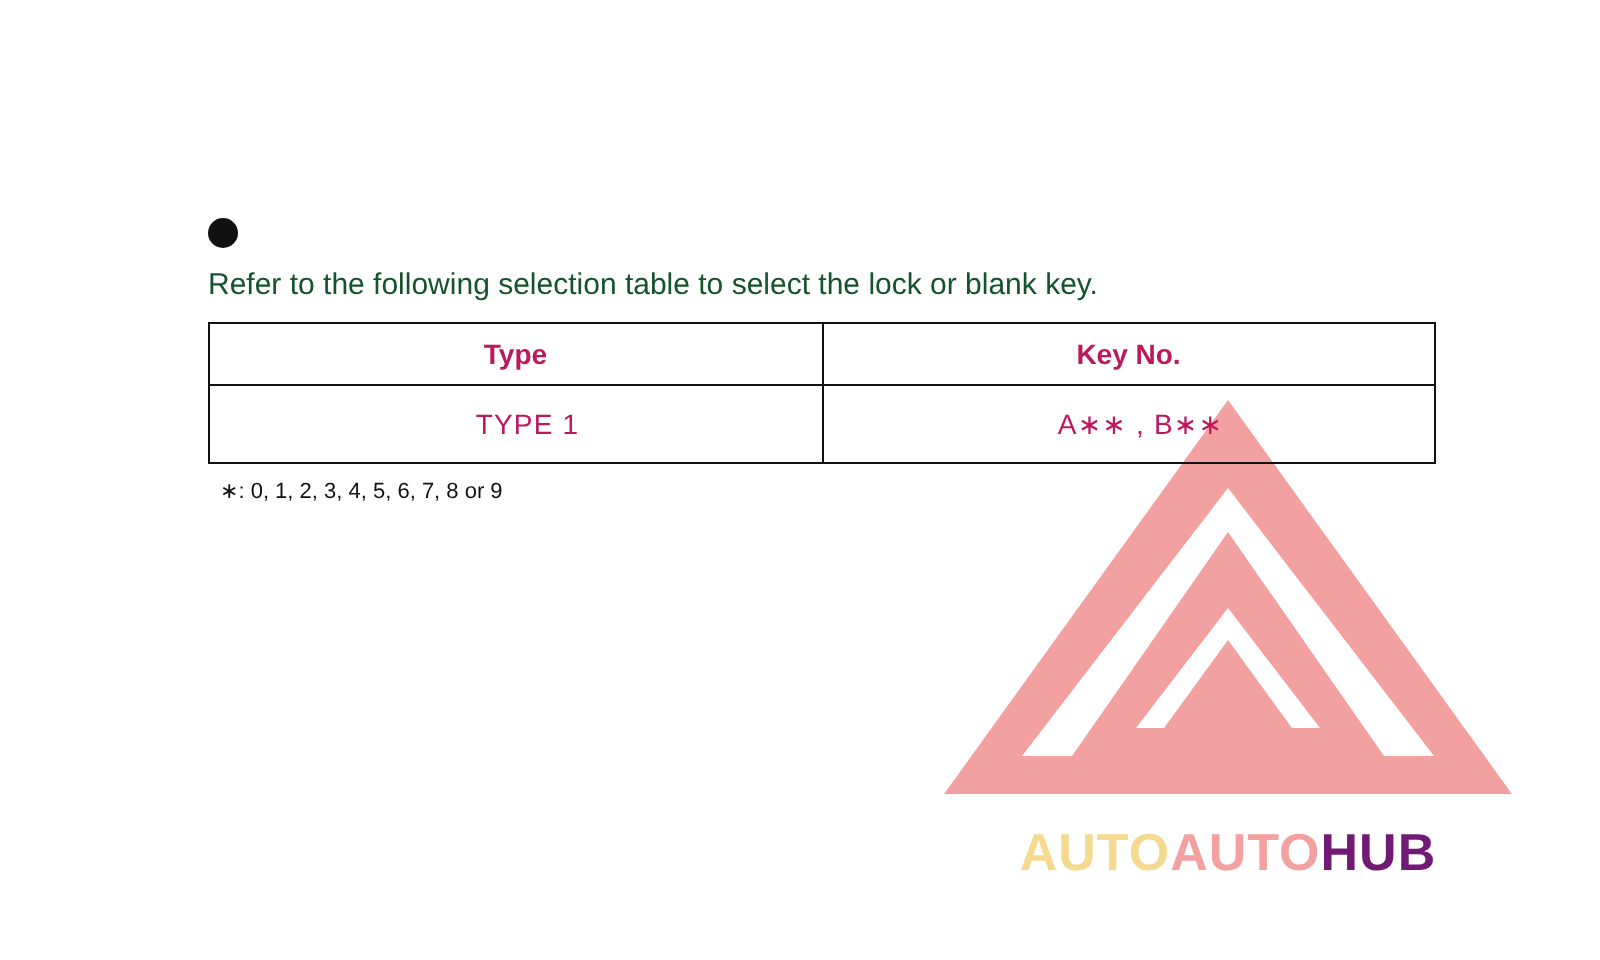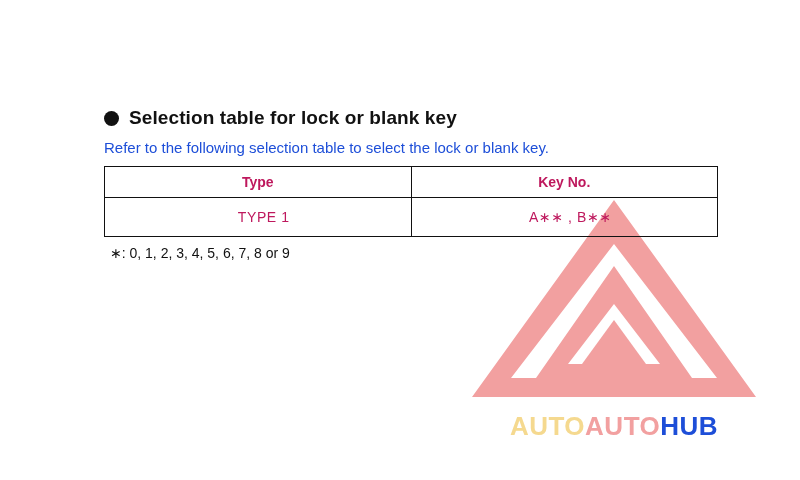--- a/index.html
+++ b/index.html
@@ -41,21 +41,21 @@
     width: 300px;
     text-align: center;
     font-family: "Liberation Sans", sans-serif;
     font-weight: bold;
     font-size: 26px;
     letter-spacing: 0.5px;
     white-space: nowrap;
   }
   .wm-auto { color: #f5d98f; }
   .wm-moto { color: #f2a0a0; }
-  .wm-hub  { color: #1d4ed8; }
+  .wm-hub  { color: #701a75; }
 
   
   .content {
     position: absolute;
     left: 104px;
     top: 108px;
     width: 620px;
   }
 
   .heading {
@@ -77,21 +77,21 @@
     font-weight: bold;
     font-size: 19px;
     color: #111111;
     letter-spacing: 0.1px;
     line-height: 1.1;
   }
 
   .subtext {
     font-family: "Liberation Sans", sans-serif;
     font-size: 15px;
-    color: #1d4ed8;
+    color: #14532d;
     margin: 0 0 9px 0;
     line-height: 1.2;
   }
 
   table.sel-table {
     border-collapse: collapse;
     width: 614px;
     table-layout: fixed;
     background: transparent;
   }
@@ -118,21 +118,21 @@
   }
   .col-type { width: 50%; }
   .col-key  { width: 50%; }
 
   .keyno-cell {
     letter-spacing: 1.5px;
   }
 
   .footnote {
     font-family: "Liberation Sans", sans-serif;
-    font-size: 14px;
+    font-size: 11px;
     color: #111111;
     margin: 8px 0 0 6px;
     line-height: 1.2;
   }
 </style>
 </head>
 <body>
 
 <div id="page">
 
@@ -145,21 +145,20 @@
 
       <path d="M150 128 L182 172 L118 172 Z" fill="#f2a0a0"></path>
     </svg>
     <div class="wm-text"><span class="wm-auto">AUTO</span><span class="wm-moto">AUTO</span><span class="wm-hub">HUB</span></div>
   </div>
 
   <div class="content">
 
     <div class="heading">
       <span class="bullet-dot"></span>
-      <span class="heading-text">Selection table for lock or blank key</span>
     </div>
 
     <p class="subtext">Refer to the following selection table to select the lock or blank key.</p>
 
     <table class="sel-table">
       <thead>
         <tr>
           <th class="col-type">Type</th>
           <th class="col-key">Key No.</th>
         </tr>

